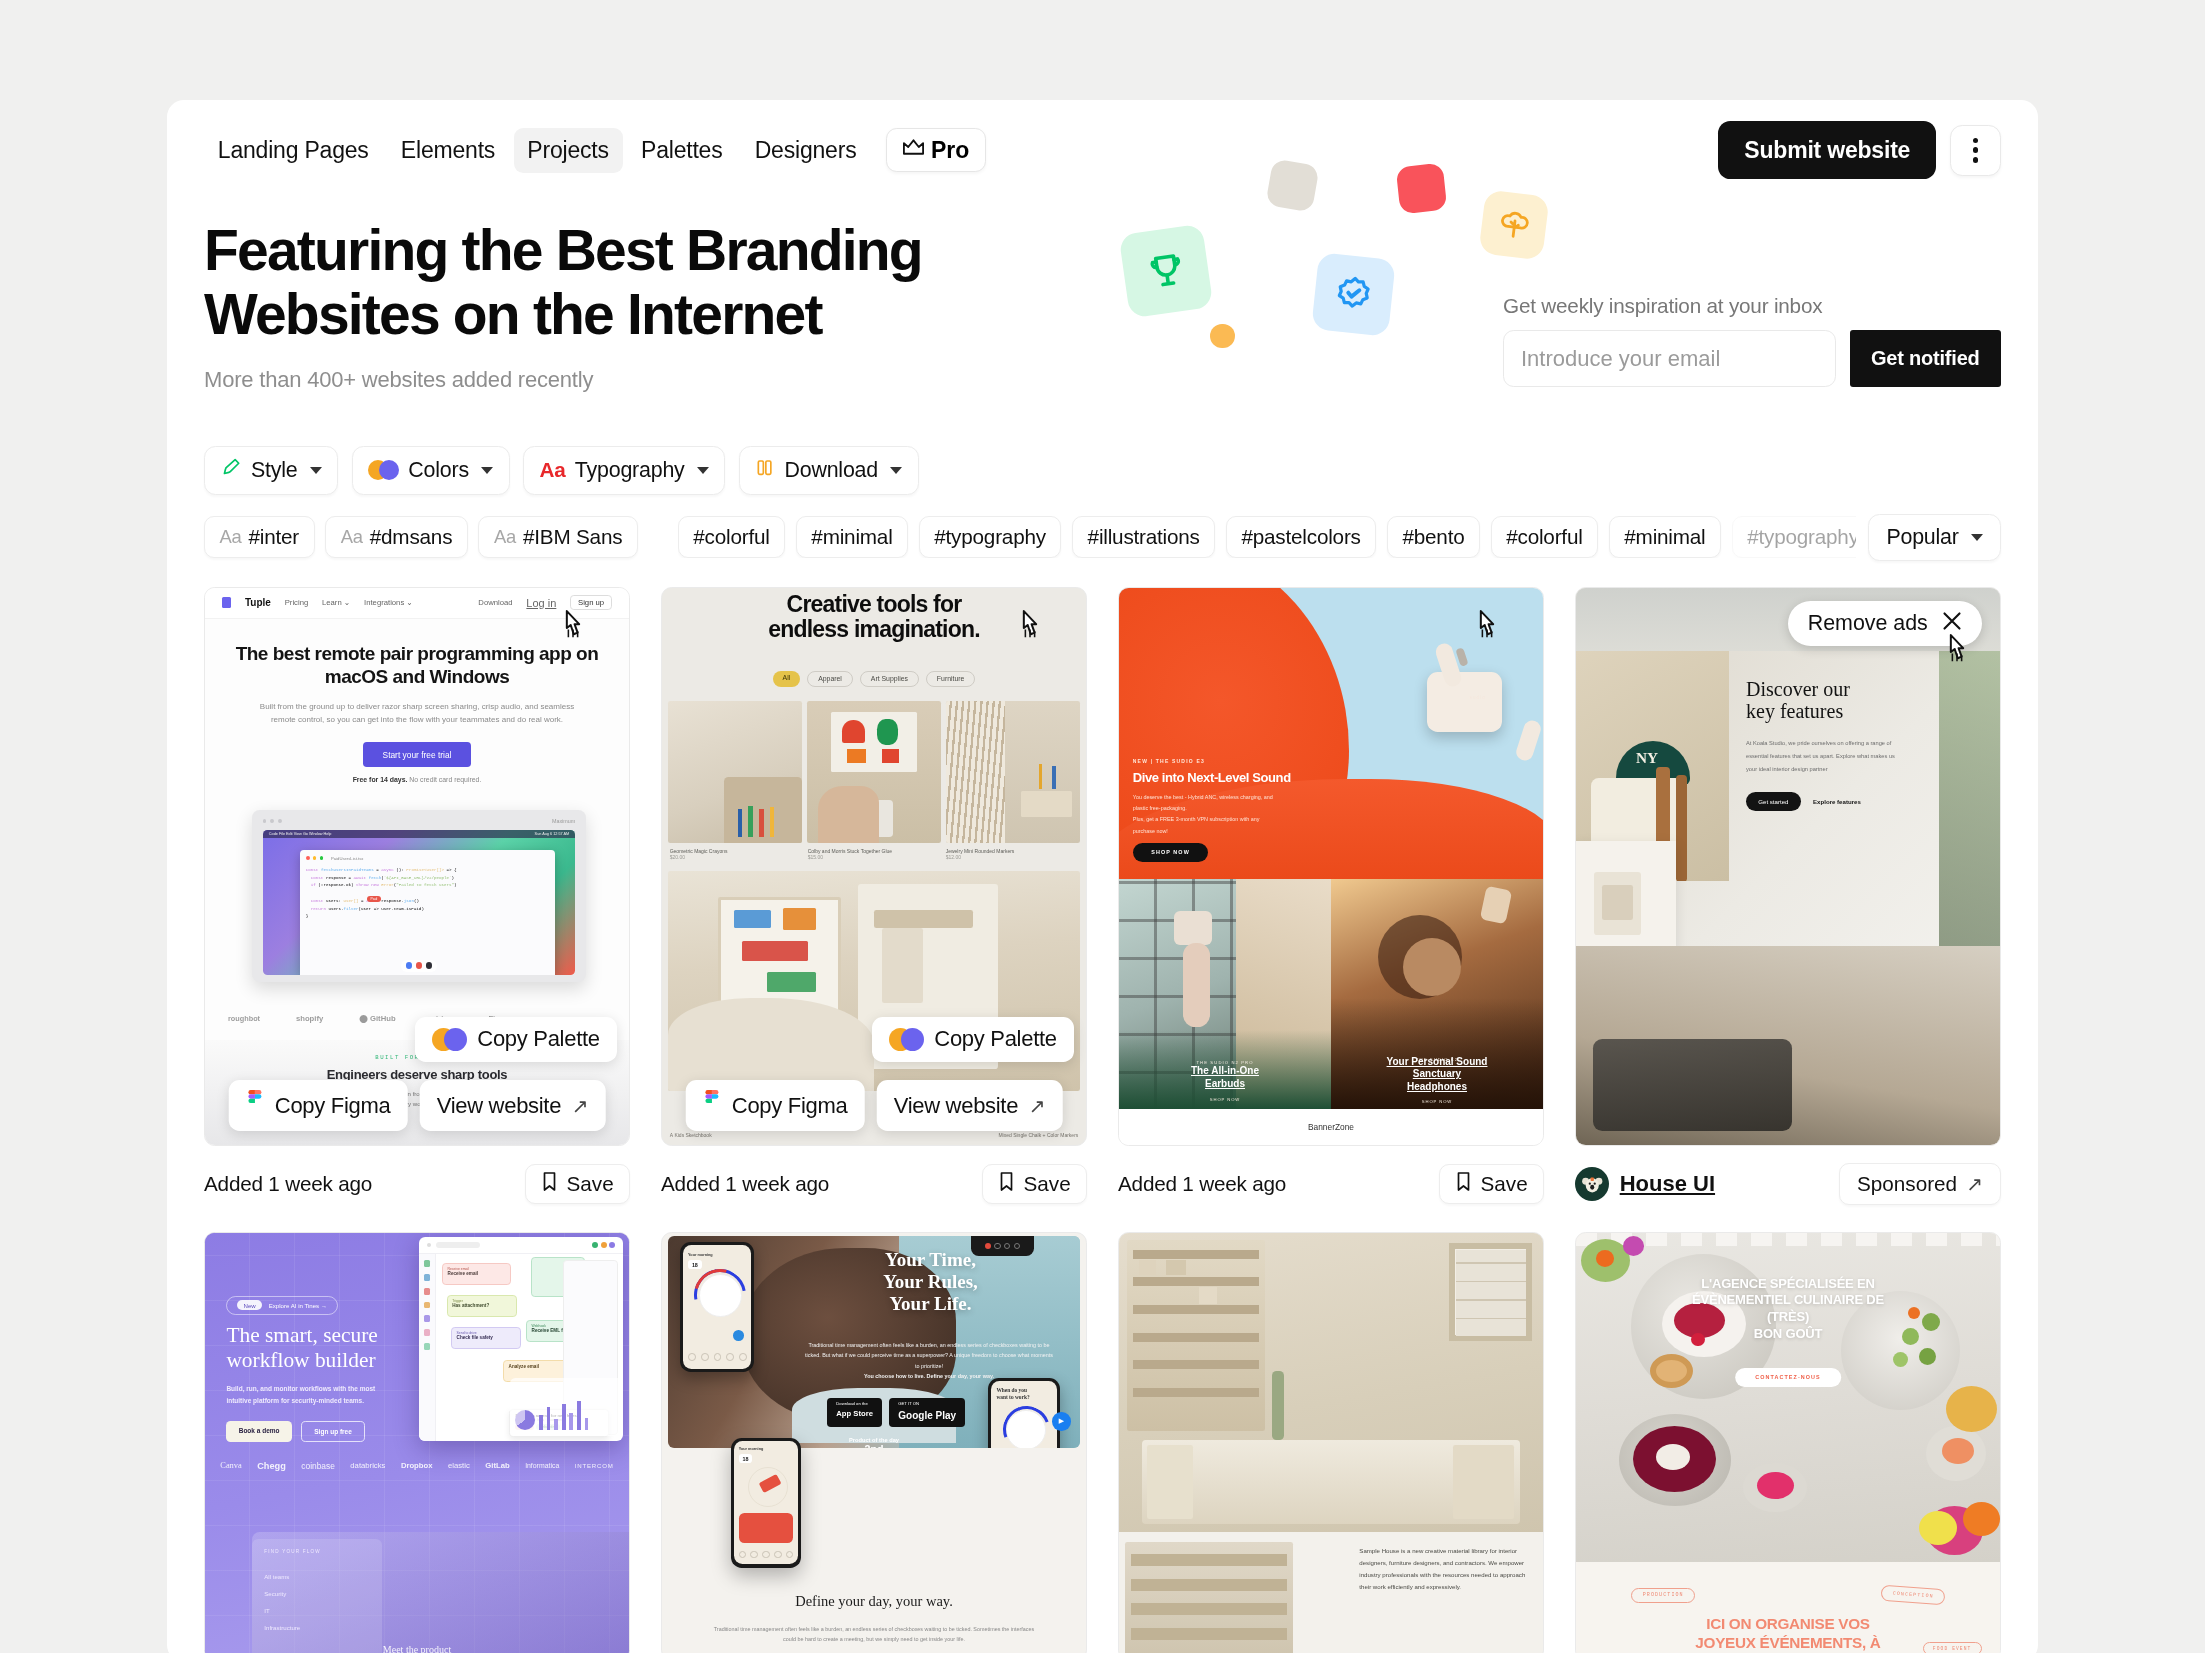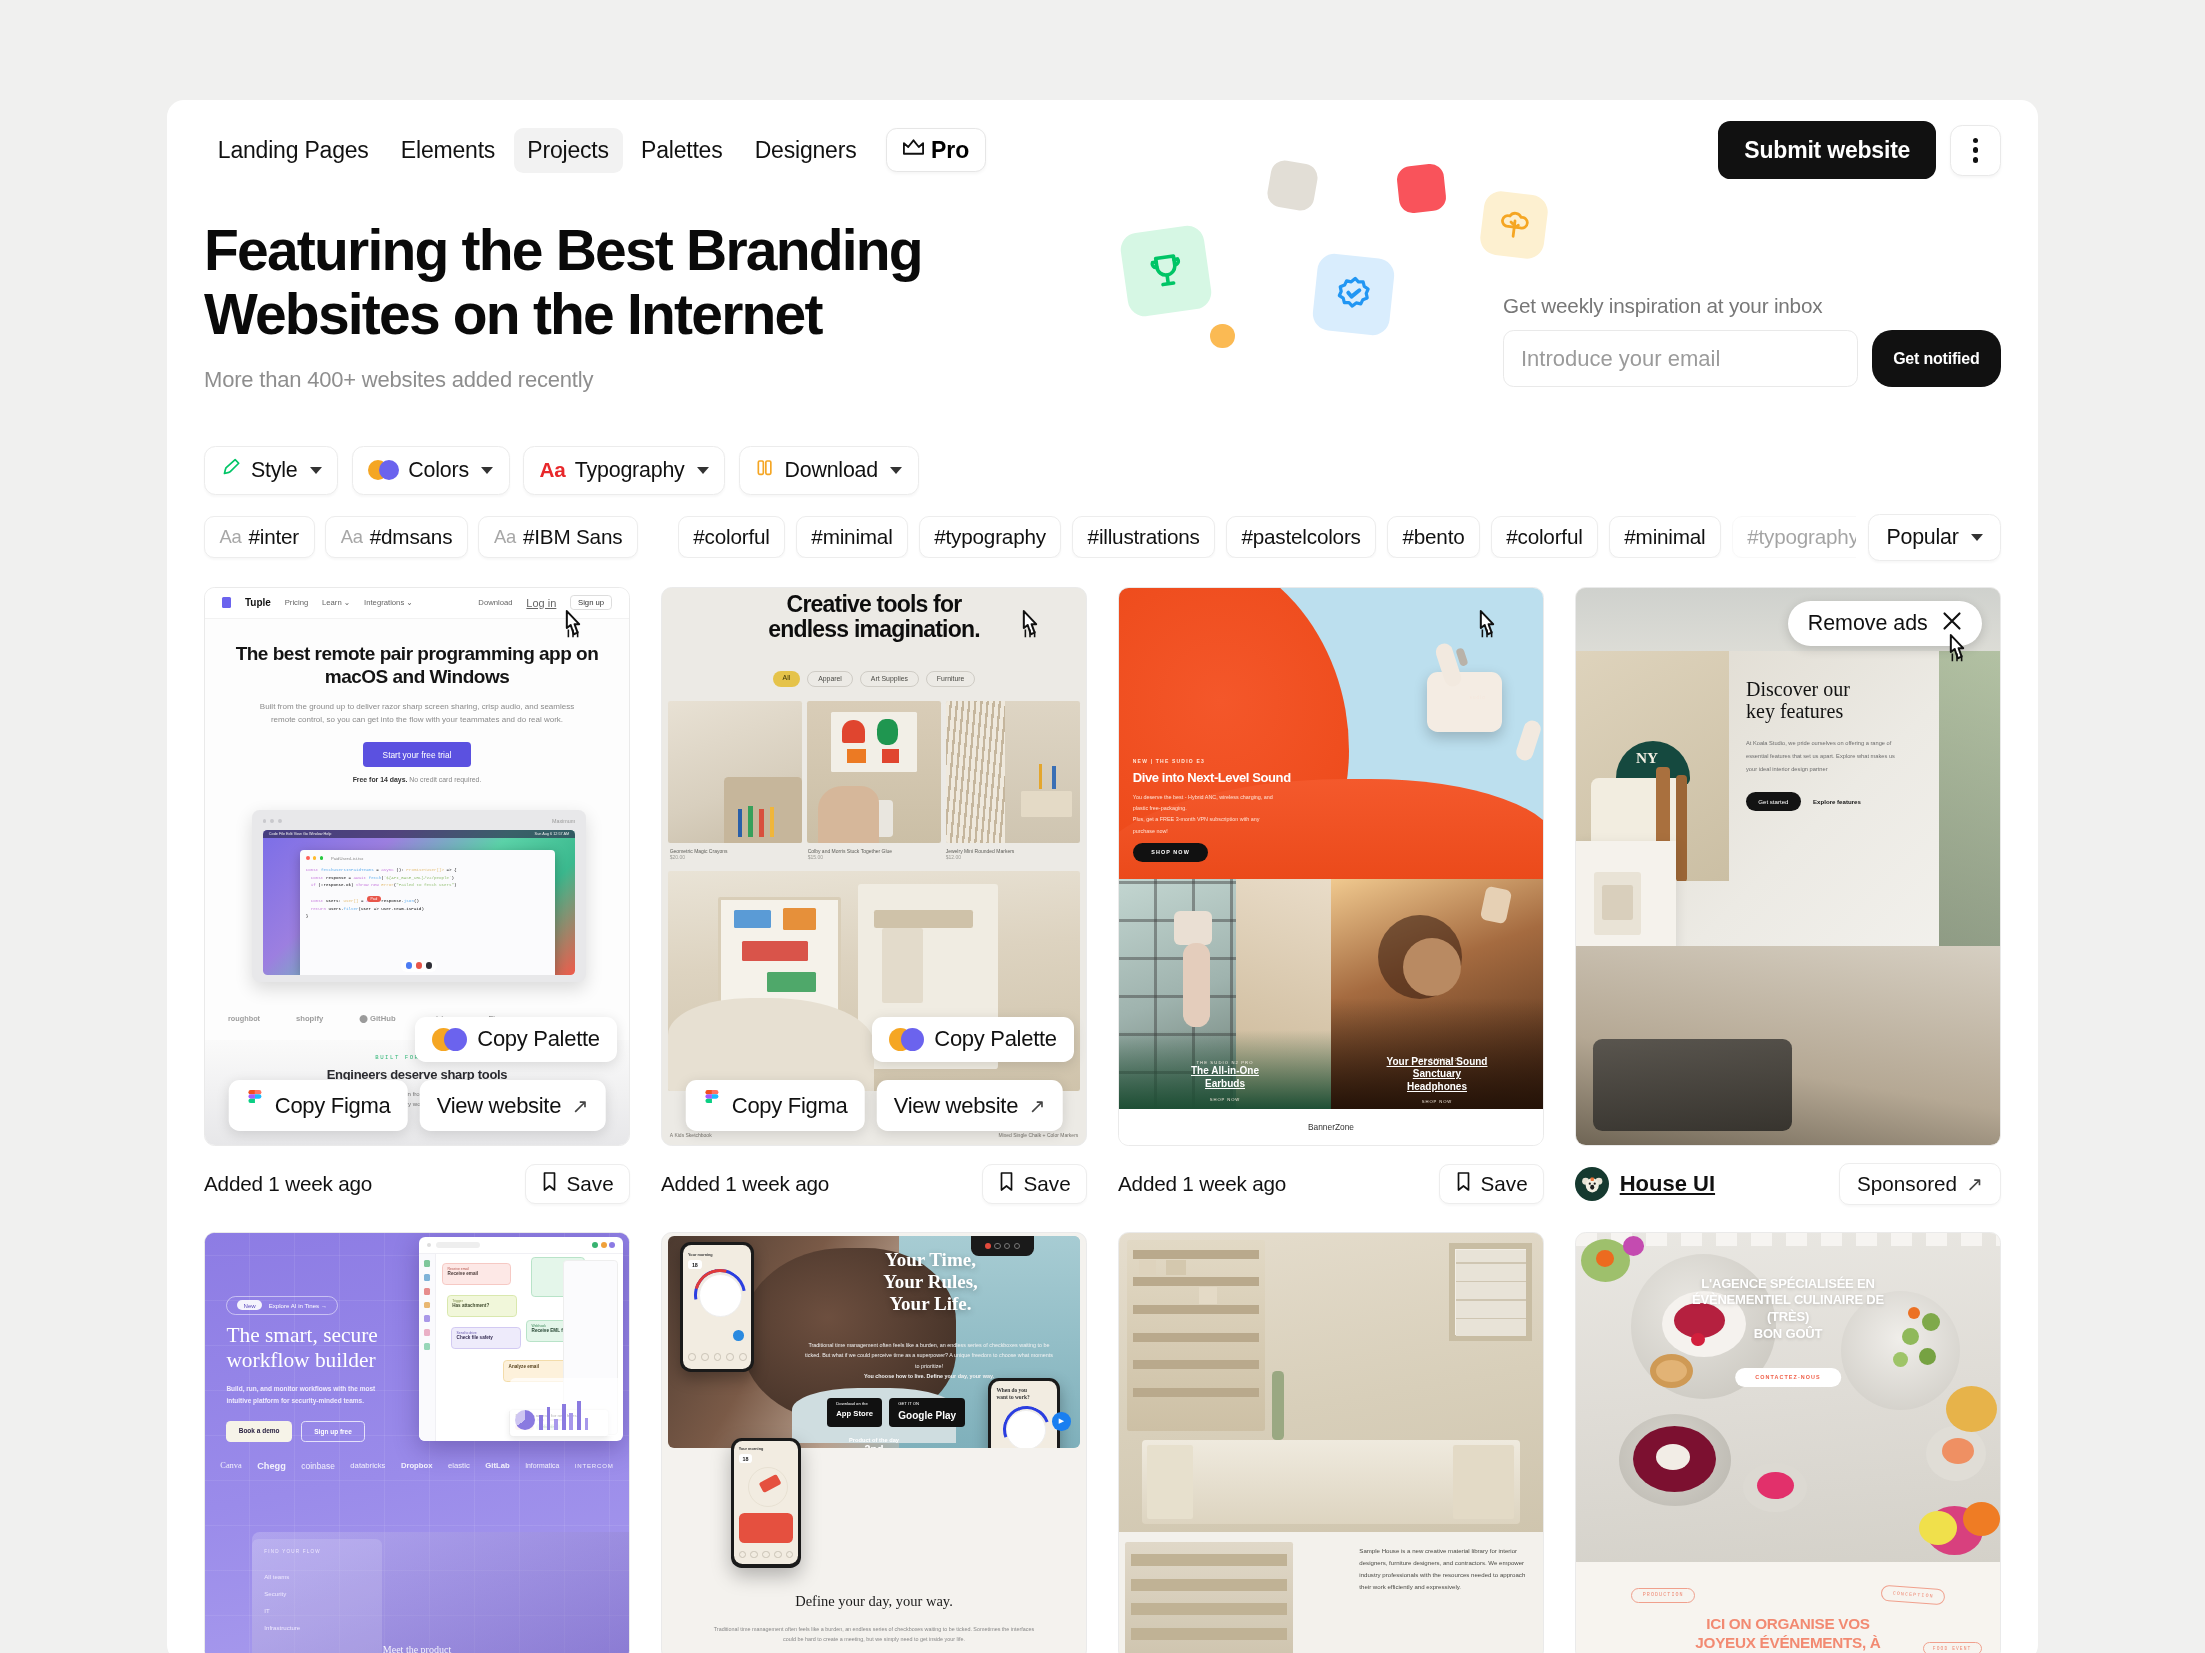--- a/index.html
+++ b/index.html
@@ -65,22 +65,22 @@
   .newsletter { position: absolute; right: 37px; top: 115px; width: 498px; }
   .newsletter-label { font-size: 20.7px; color: #777; margin-bottom: 12.3px; letter-spacing: -0.2px; }
   .newsletter-row { display: flex; gap: 13.8px; }
   .email-input {
     flex: 1; height: 57px; border: 1.5px solid #e9e9e9; border-radius: 10.7px;
     padding: 0 17px; font-size: 22px; font-family: inherit; color: #111;
     background: #fff; outline: none;
   }
   .email-input::placeholder { color: #9b9b9b; }
   .btn-notify {
-    background: #111; color: #fff; border: none; border-radius: 20px;
-    font-size: 16px; font-weight: 600; padding: 0 21.4px; height: 57px; cursor: pointer;
+    background: #111; color: #fff; border: none; border-radius: 3px;
+    font-size: 20px; font-weight: 600; padding: 0 21.4px; height: 57px; cursor: pointer;
     font-family: inherit; letter-spacing: -0.2px;
   }
 
   
   .filters { display: flex; gap: 13.8px; padding: 0 37px; margin-top: 13.8px; }
   .filter-pill {
     display: flex; align-items: center; gap: 9.2px;
     border: 1.5px solid #ececec; border-radius: 11.5px; background: #fff;
     padding: 10px 15.3px; font-size: 21.4px; cursor: pointer; font-weight: 500;
     box-shadow: 0 1.5px 2.3px rgba(0,0,0,.03); letter-spacing: -0.2px; color:#111;

